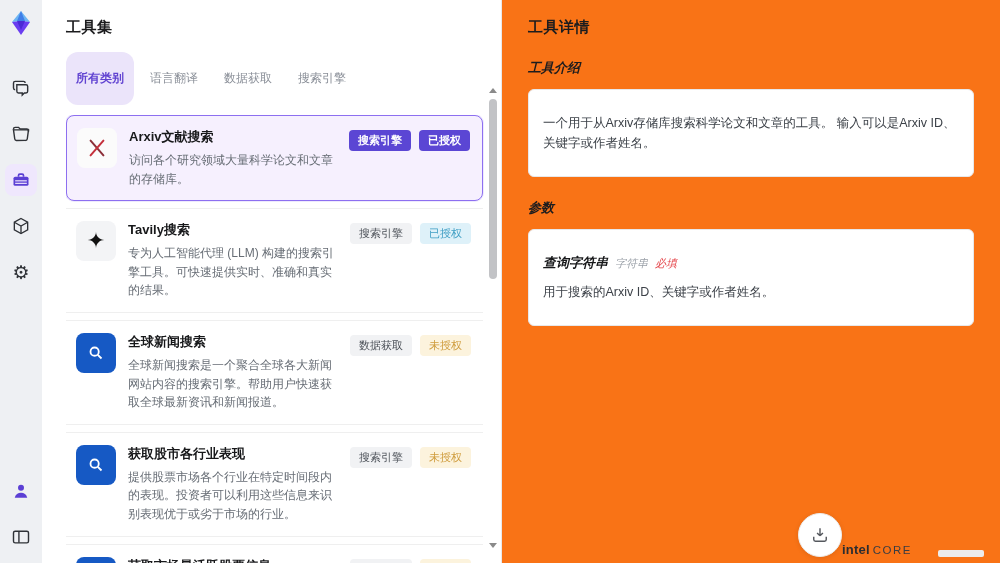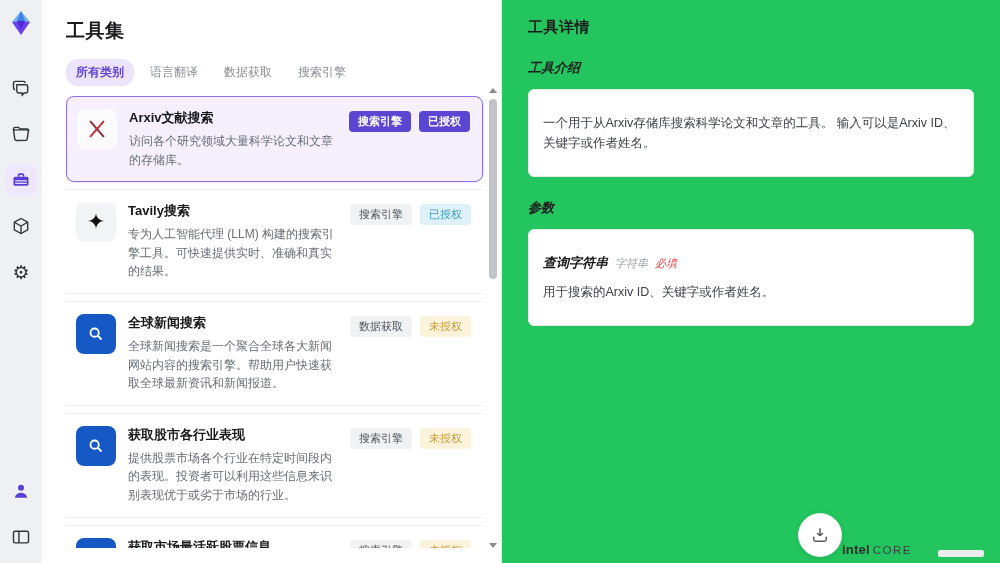--- a/index.html
+++ b/index.html
@@ -13,23 +13,23 @@
   .logo { width:30px; height:30px; margin-bottom:34px; }
   .rail-btn { width:32px; height:32px; border-radius:8px; display:flex; align-items:center;
               justify-content:center; margin-bottom:14px; cursor:pointer; }
   .rail-btn svg { display:block; }
   .rail-btn.active { background:#efe7fd; }
   .rail-spacer { flex:1; }
   .gear-glyph { font-size:19px; color:#2f3237; line-height:1; }
 
   
   .main { width:459px; flex-shrink:0; position:relative; padding:18px 0 0 24px; background:#fff; }
-  .page-title { font-size:19px; font-weight:bold; letter-spacing:.5px; }
+  .page-title { font-size:15px; font-weight:bold; letter-spacing:.5px; }
   .tabs { display:flex; align-items:center; gap:6px; margin-top:15px; }
-  .tab { font-size:12px; color:#8a8f98; padding:5px 10px; border-radius:12px; cursor:pointer; white-space:nowrap;font-family:Liberation Serif, serif; }
+  .tab { font-size:12px; color:#8a8f98; padding:18px 10px; border-radius:12px; cursor:pointer; white-space:nowrap;font-family:Liberation Serif, serif; }
   .tab.active { background:#ebe4fa; color:#6143d1; font-weight:bold; }
 
   .card-list { margin-top:10px; padding-right:18px; height:452px; overflow:hidden; }
   .card { display:flex; align-items:flex-start; gap:12px; padding:12px 12px 12px 10px;
           border-top:1px solid #efefef; border-bottom:1px solid #efefef; background:#fff;
           margin-bottom:7px; cursor:pointer; }
   .card.selected { border:1px solid #8d6ff0; background:#f6f0fe; border-radius:8px;
                    box-shadow:0 0 0 1px rgba(141,111,240,.15); }
   .card-icon { width:40px; height:40px; border-radius:8px; background:#f3f4f6; flex-shrink:0;
                display:flex; align-items:center; justify-content:center; }
@@ -50,21 +50,21 @@
   .sb { position:absolute; right:3px; top:88px; width:10px; height:460px; }
   .sb-arrow { width:0; height:0; border-left:4px solid transparent; border-right:4px solid transparent;
               margin:0 auto; cursor:pointer; }
   .sb-arrow.up { border-bottom:5px solid #8a8a8a; }
   .sb-arrow.down { border-top:5px solid #8a8a8a; position:absolute; bottom:0; left:1px; }
   .sb-thumb { width:8px; height:180px; background:#c2c3c6; border-radius:4px; margin:6px auto 0; cursor:grab; }
 
   .vdivider { width:1px; background:#e8e9eb; flex-shrink:0; }
 
   
-  .details { flex:1; padding:18px 26px; position:relative; background:#22c55e; }
+  .details { flex:1; padding:18px 26px; position:relative; background:#f97316; }
   .details-title { font-size:15px; font-weight:bold; letter-spacing:.5px; }
   .section-h { font-size:13px; font-weight:bold; margin-top:22px;font-style:italic; }
   .info-box { margin-top:12px; border:1px solid #e7e8ea; border-radius:6px; background:#fff;
               padding:23px 14px; font-size:12.5px; color:#3c4148; line-height:1.6; }
   .param-head { display:flex; align-items:baseline; gap:7px; margin-bottom:8px;font-style:italic; }
   .param-name { font-size:13px; font-weight:bold; color:#17181a; }
   .param-type { font-size:11px; color:#9aa0a8; }
   .param-req  { font-size:11px; color:#e5484d; }
   .param-desc { font-size:12.5px; color:#3c4148; }
 

